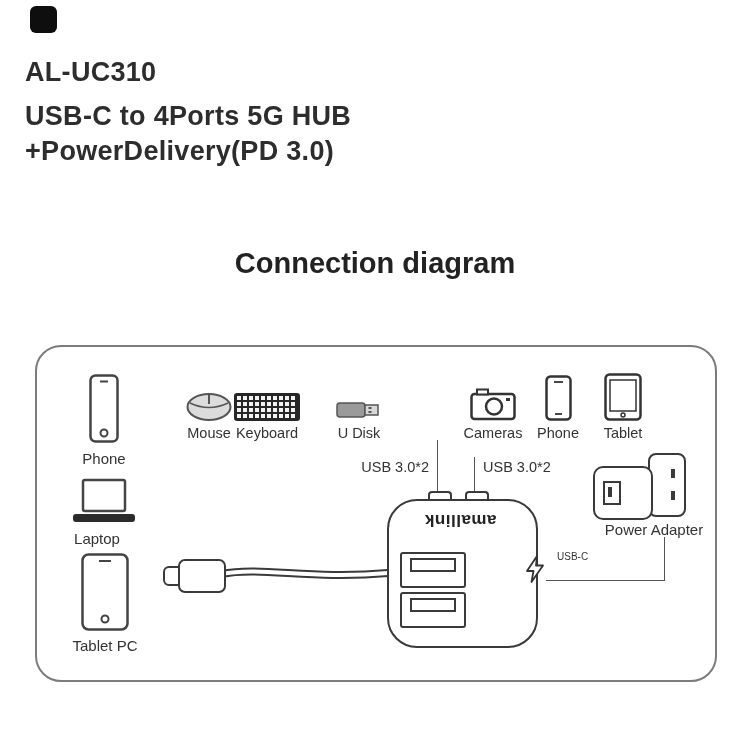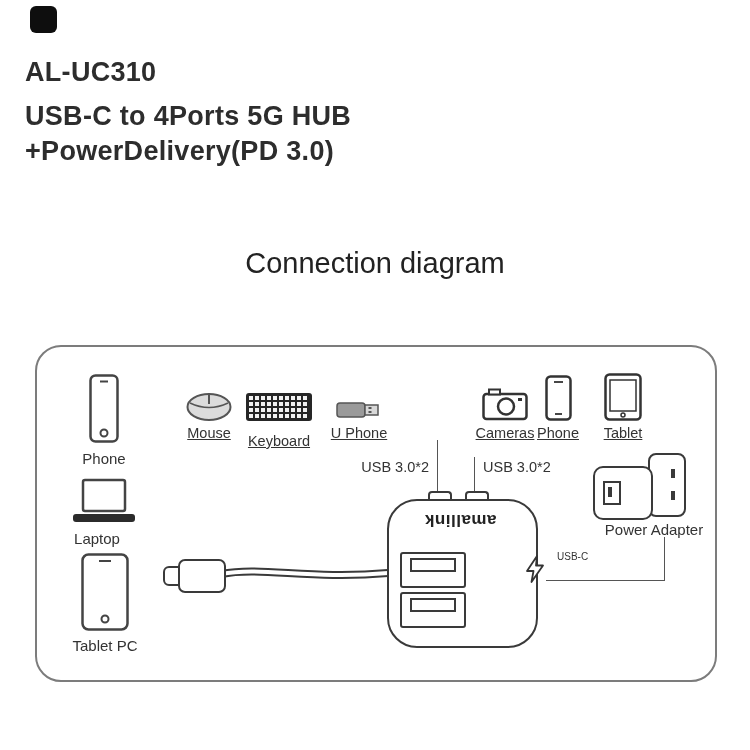--- a/index.html
+++ b/index.html
@@ -9,41 +9,41 @@
     overflow:hidden;
   }
   .abs{position:absolute;}
 
   
   #brand-logo{left:30px;top:6px;width:27px;height:27px;background:#0e0e0e;border-radius:6px;}
   .headline{left:25px;font-weight:bold;font-size:27px;letter-spacing:.3px;color:#2d2d2d;text-align:right;}
   #model{top:57px;}
   #title1{top:101px;}
   #title2{top:136px;}
-  #section-title{left:0;right:0;top:247px;text-align:center;font-size:29px;font-weight:normal;color:#222;}
+  #section-title{left:0;right:0;top:247px;text-align:center;font-size:29px;font-weight:bold;color:#222;}
 
   
   #panel{left:35px;top:345px;width:678px;height:333px;border:2px solid #7c7c7c;border-radius:26px;background:#fff;}
   #panel .abs{position:absolute;}
   .lbl{font-size:15px;color:#333;text-align:center;}
-  .tlbl{font-size:14.5px;color:#333;text-align:center;margin-top:4px;white-space:nowrap;text-decoration:underline;}
+  .tlbl{font-size:14.5px;color:#333;text-align:center;margin-top:4px;white-space:nowrap;}
 
   
   #phone-left-ic{left:52px;top:27px;}
   #phone-left-lbl{left:27px;top:103px;width:80px;}
   #laptop-ic{left:36px;top:131px;}
   #laptop-lbl{left:20px;top:183px;width:80px;}
   #tabletpc-ic{left:44px;top:206px;}
   #tabletpc-lbl{left:18px;top:290px;width:100px;}
 
   
   .top-dev{top:22px;width:84px;display:flex;flex-direction:column;align-items:center;}
   .top-dev .ico{height:52px;display:flex;align-items:flex-end;justify-content:center;}
-  #dev-mouse{left:130px;} #dev-keyboard{left:200px;gap:8px;} #dev-udisk{left:280px;}
-  #dev-printer{left:345px;} #dev-camera{left:426px;align-items:center;} #dev-phone{left:479px;} #dev-tablet{left:544px;}
+  #dev-mouse{left:130px;} #dev-keyboard{left:188px;} #dev-udisk{left:280px;}
+  #dev-printer{left:345px;} #dev-camera{left:414px;align-items:center;} #dev-phone{left:479px;} #dev-tablet{left:544px;}
 
   .kb{width:66px;height:28px;background:#262626;border-radius:3px;position:relative;overflow:hidden;}
   .kb::before{content:"";position:absolute;inset:3px;background:repeating-linear-gradient(90deg,#f2f2f2 0 4px,#262626 4px 6px);}
   .kb::after{content:"";position:absolute;inset:3px;background:repeating-linear-gradient(180deg,transparent 0 4px,#262626 4px 6px);}
 
   
   .vline{width:0;border-left:1.6px solid #555;z-index:0;}
   #vline-a{left:400px;top:93px;height:60px;}
   #vline-b{left:437px;top:110px;height:43px;}
   #usb3-left{left:288px;top:112px;width:104px;text-align:right;font-size:14.5px;}
@@ -134,21 +134,21 @@
 
   <div class="abs top-dev" id="dev-udisk">
     <div class="ico">
       <svg width="46" height="22" viewBox="0 0 46 22">
         <rect x="1" y="4" width="28" height="14" rx="3" fill="#9a9a9a" stroke="#555" stroke-width="1.5"></rect>
         <rect x="29" y="6" width="13" height="10" fill="#d8d8d8" stroke="#555" stroke-width="1.5"></rect>
         <rect x="32.5" y="8" width="3" height="2" fill="#555"></rect>
         <rect x="32.5" y="12" width="3" height="2" fill="#555"></rect>
       </svg>
     </div>
-    <div class="tlbl">U Phone</div>
+    <div class="tlbl">U Disk</div>
   </div>
 
 
   <div class="abs top-dev" id="dev-camera">
     <div class="ico">
       <svg width="46" height="34" viewBox="0 0 46 34">
         <rect x="1.5" y="7" width="43" height="25" rx="3" fill="#fff" stroke="#333" stroke-width="2.5"></rect>
         <rect x="7" y="2.5" width="11" height="5" fill="#fff" stroke="#333" stroke-width="2"></rect>
         <circle cx="24" cy="19.5" r="8" fill="none" stroke="#333" stroke-width="2.5"></circle>
         <rect x="36" y="11" width="4" height="3" fill="#333"></rect>

